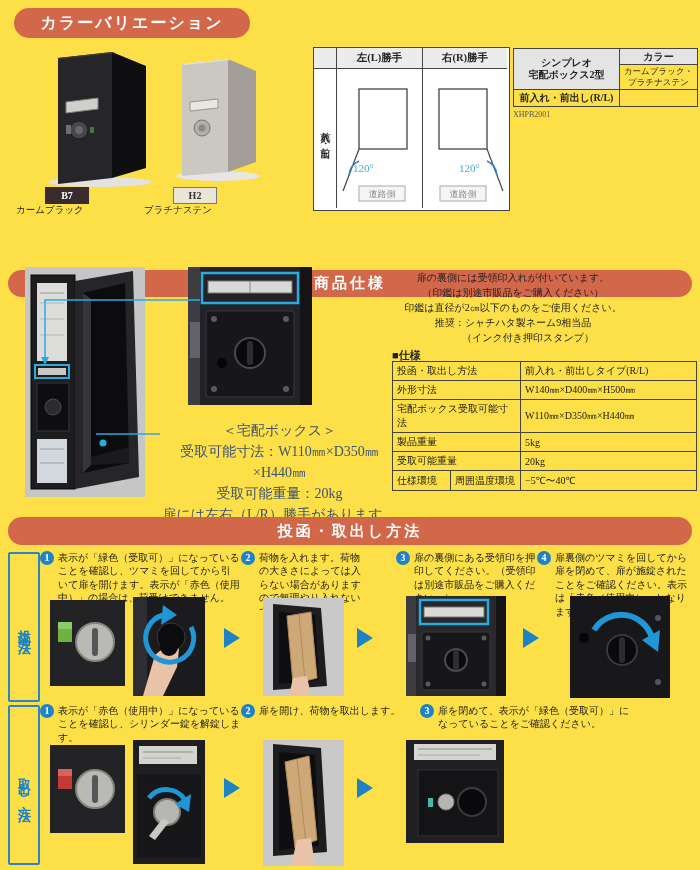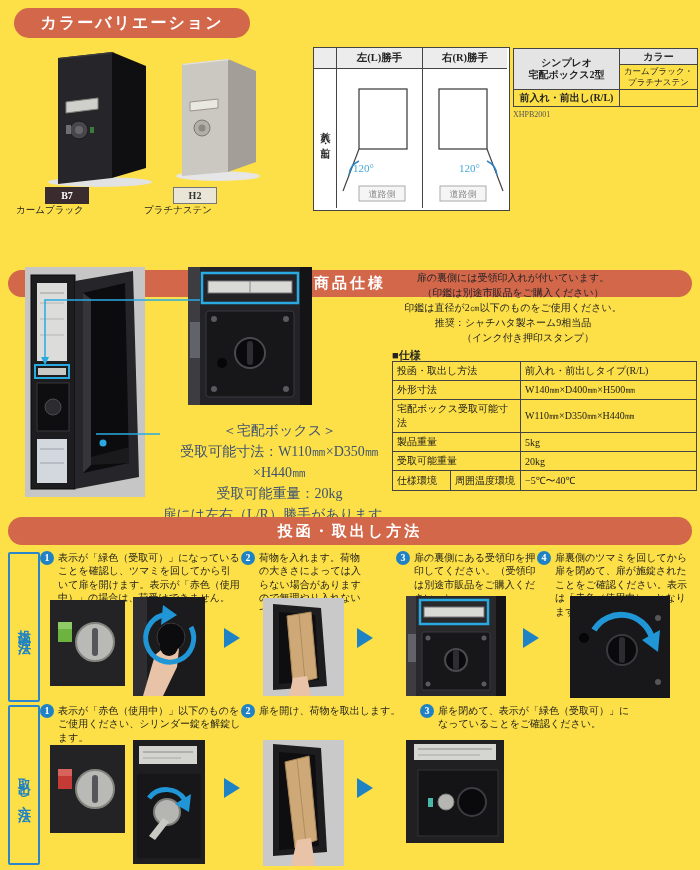--- a/index.html
+++ b/index.html
@@ -281,21 +281,21 @@
     <path d="M 24,34 A 32 32 0 0 1 82,42" fill="none" stroke="#2196d6" stroke-width="6"></path>
     <polygon points="88,56 72,44 90,34" fill="#2196d6"></polygon>
   </svg>
 
   <div class="vbox" style="left:8px;top:705px;width:28px;height:156px;">
     <span class="vtext">取出し方法</span>
   </div>
 
   <div class="step" style="left:40px;top:704px;width:205px;">
     <span class="num">1</span>
-    <span class="stext">表示が「赤色（使用中）」以下のものをご使用ください、シリンダー錠を解錠します。</span>
+    <span class="stext">表示が「赤色（使用中）」になっていることを確認し、シリンダー錠を解錠します。</span>
   </div>
   <div class="step" style="left:241px;top:704px;width:160px;">
     <span class="num">2</span>
     <span class="stext">扉を開け、荷物を取出します。</span>
   </div>
   <div class="step" style="left:420px;top:704px;width:215px;">
     <span class="num">3</span>
     <span class="stext">扉を閉めて、表示が「緑色（受取可）」になっていることをご確認ください。</span>
   </div>
 

